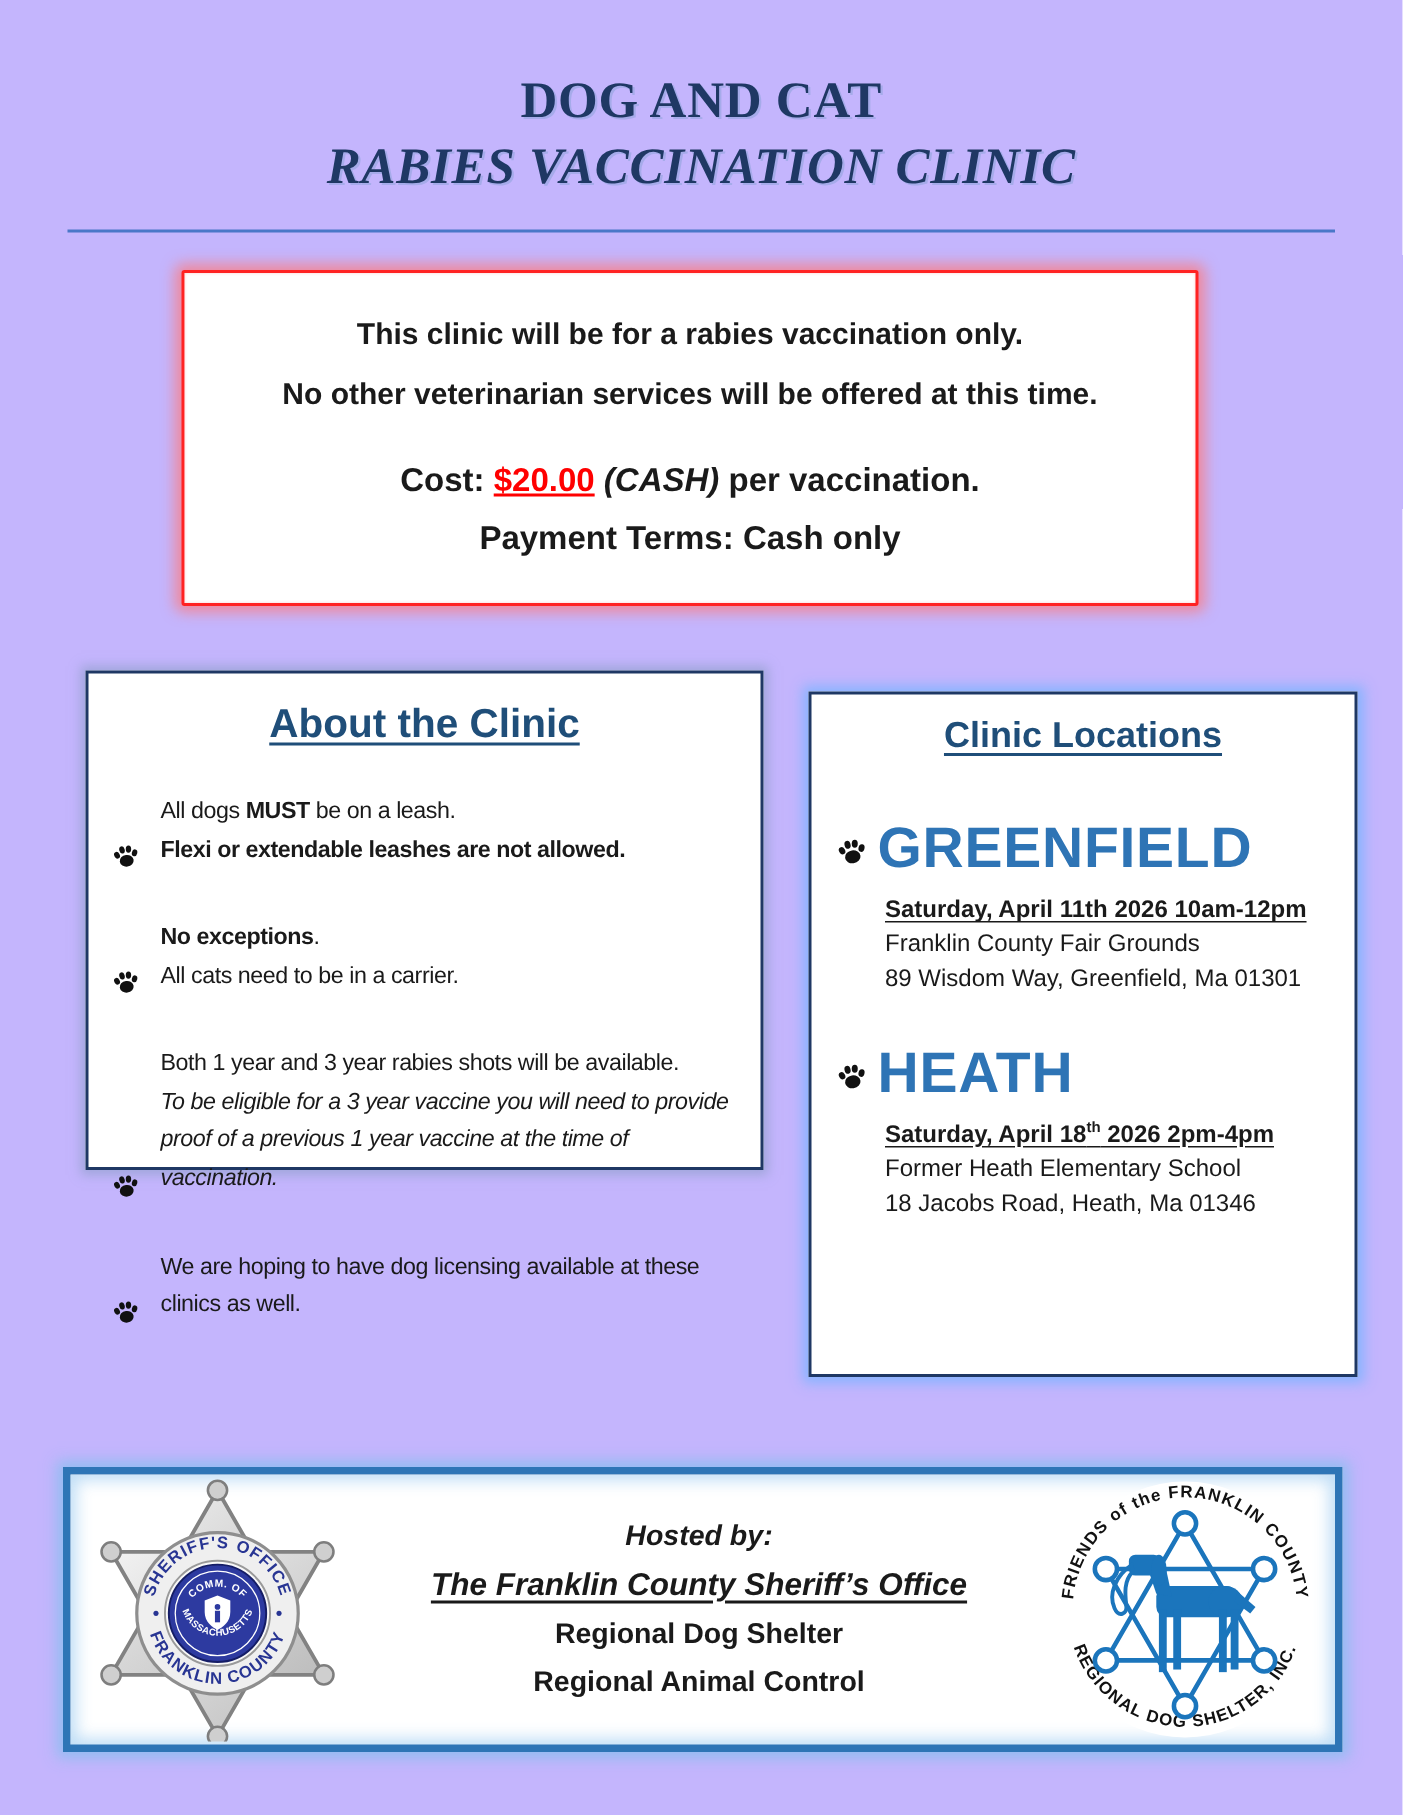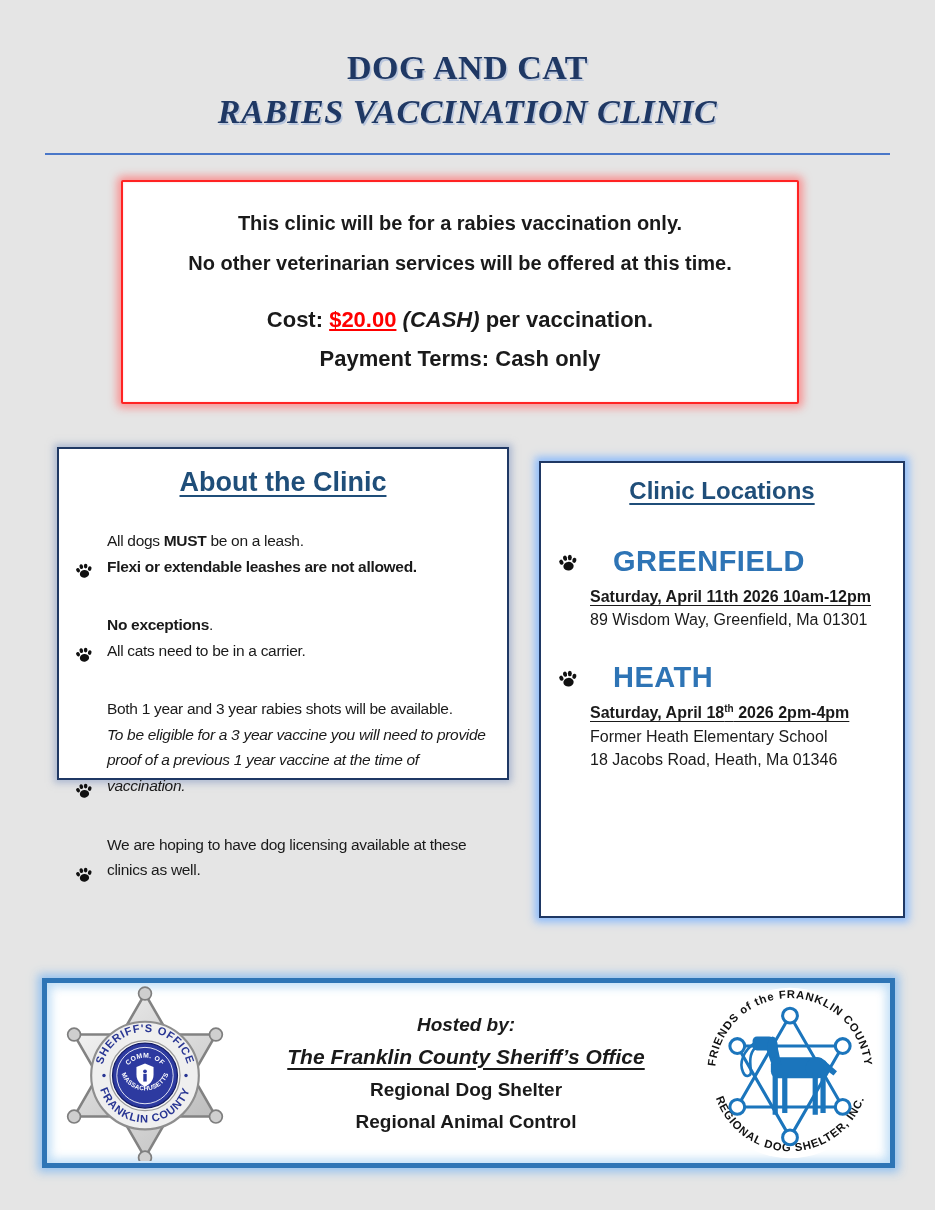--- a/index.html
+++ b/index.html
@@ -1,17 +1,17 @@
 <!DOCTYPE html>
 <html><head>
 <meta charset="utf-8">
 <style>
   html,body{margin:0;padding:0;background:#ffffff;}
   .page{
-    position:relative;width:935px;height:1210px;background:#e5e5e5;overflow:hidden;
+    position:relative;width:935px;height:1210px;background:#c4b5fd;overflow:hidden;
     font-family:"Liberation Sans",sans-serif;color:#1a1a1a;
   }
   
   .title-block{position:absolute;top:46px;left:0;width:100%;text-align:center;
     color:#1F3864;font-family:"Liberation Serif",serif;font-weight:bold;
     text-shadow:1.5px 1.5px 0 rgba(130,160,210,.45);}
   .title-line1{font-size:34px;letter-spacing:.5px;line-height:1.3;}
   .title-line2{font-size:34px;font-style:italic;letter-spacing:.5px;line-height:1.3;}
   .rule{position:absolute;top:153px;left:45px;width:845px;border-top:2px solid #4a77c8;}
   
@@ -41,21 +41,21 @@
   .paw{flex:0 0 auto;margin-top:2px;}
   .about-text{width:392px;font-size:15.5px;letter-spacing:-.3px;line-height:1.65;}
   .line.nowrap{white-space:nowrap;}
   .line.bold{font-weight:bold;}
   .line.italic{font-style:italic;}
   .about-text b{font-weight:bold;}
   
   .loc-entries{margin:40px 8px 0 17px;}
   .loc-entry{margin-bottom:30px;}
   .loc-header{display:flex;align-items:center;gap:7px;}
-  .loc-name{font-size:29px;font-weight:bold;color:#2E74B5;letter-spacing:.5px;margin-left:28px;}
+  .loc-name{font-size:38px;font-weight:bold;color:#2E74B5;letter-spacing:.5px;}
   .loc-details{margin-left:32px;margin-top:7px;font-size:16px;line-height:1.45;}
   .loc-date{font-weight:bold;text-decoration:underline;text-underline-offset:3px;white-space:nowrap;}
   .loc-date sup{font-size:10px;}
   
   .footer-box{position:absolute;left:42px;top:978px;width:853px;height:190px;box-sizing:border-box;
     background:#fff;border:5px solid #2E75B6;
     box-shadow:0 0 9px 4px rgba(140,190,240,.9), inset 0 0 10px 4px rgba(185,218,245,.9);
     display:flex;align-items:center;}
   .footer-left{flex:0 0 195px;display:flex;justify-content:center;align-items:center;}
   .footer-center{flex:1;text-align:center;font-size:19px;}
@@ -166,20 +166,21 @@
               <ellipse cx="4.2" cy="9.5" rx="2.4" ry="3.1" transform="rotate(-22 4.2 9.5)"></ellipse>
               <ellipse cx="9.2" cy="5.4" rx="2.4" ry="3.2" transform="rotate(-8 9.2 5.4)"></ellipse>
               <ellipse cx="15" cy="5.4" rx="2.4" ry="3.2" transform="rotate(8 15 5.4)"></ellipse>
               <ellipse cx="19.9" cy="9.5" rx="2.4" ry="3.1" transform="rotate(22 19.9 9.5)"></ellipse>
             </g>
           </svg>
           <span class="loc-name">GREENFIELD</span>
         </div>
         <div class="loc-details">
           <div class="loc-date">Saturday, April 11th 2026 10am-12pm</div>
+          <div class="loc-venue">Franklin County Fair Grounds</div>
           <div class="loc-address">89 Wisdom Way, Greenfield, Ma 01301</div>
         </div>
       </div>
 
       <div class="loc-entry">
         <div class="loc-header">
           <svg class="paw" width="20" height="19" viewBox="0 0 24 22">
             <g transform="rotate(-8 12 11)" fill="#111">
               <ellipse cx="12" cy="15.5" rx="6.2" ry="5.2"></ellipse>
               <ellipse cx="4.2" cy="9.5" rx="2.4" ry="3.1" transform="rotate(-22 4.2 9.5)"></ellipse>

